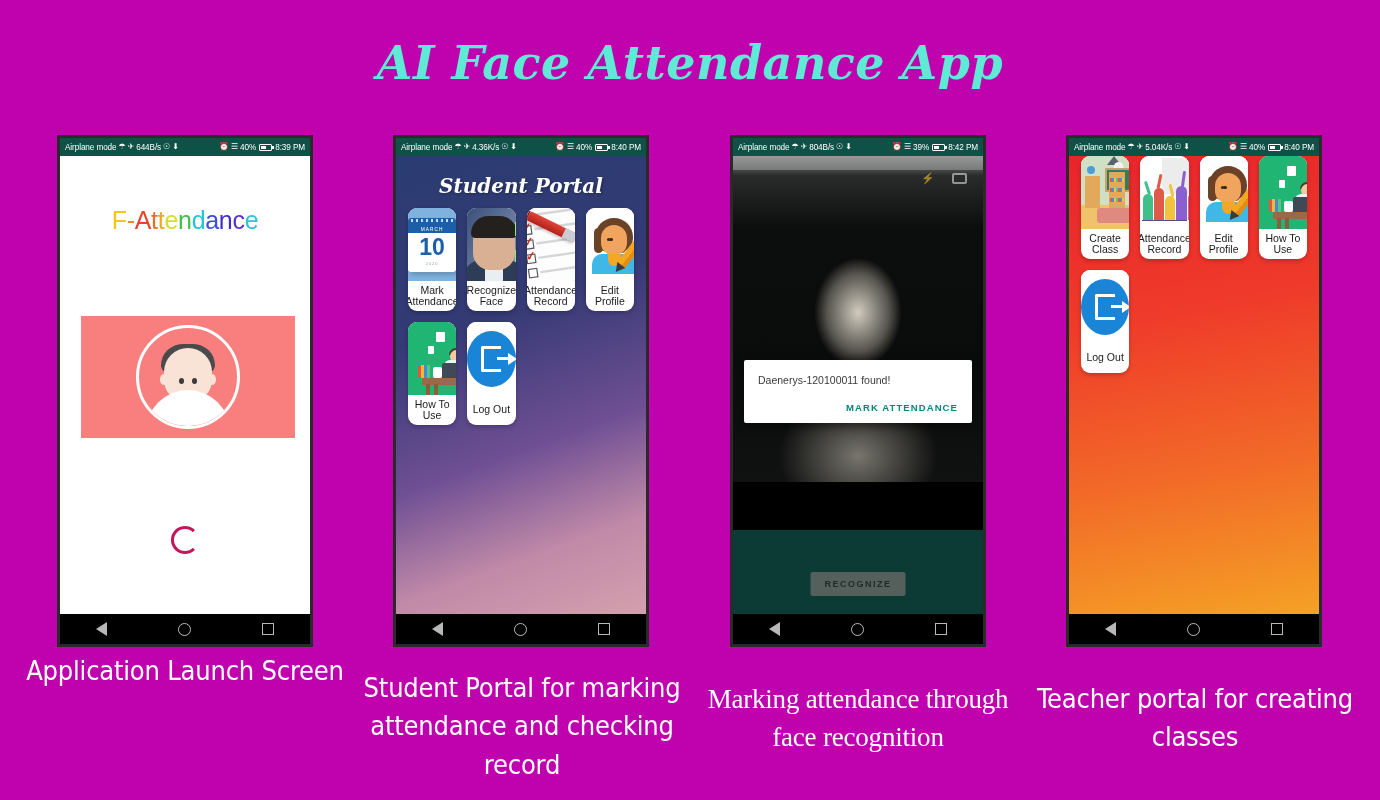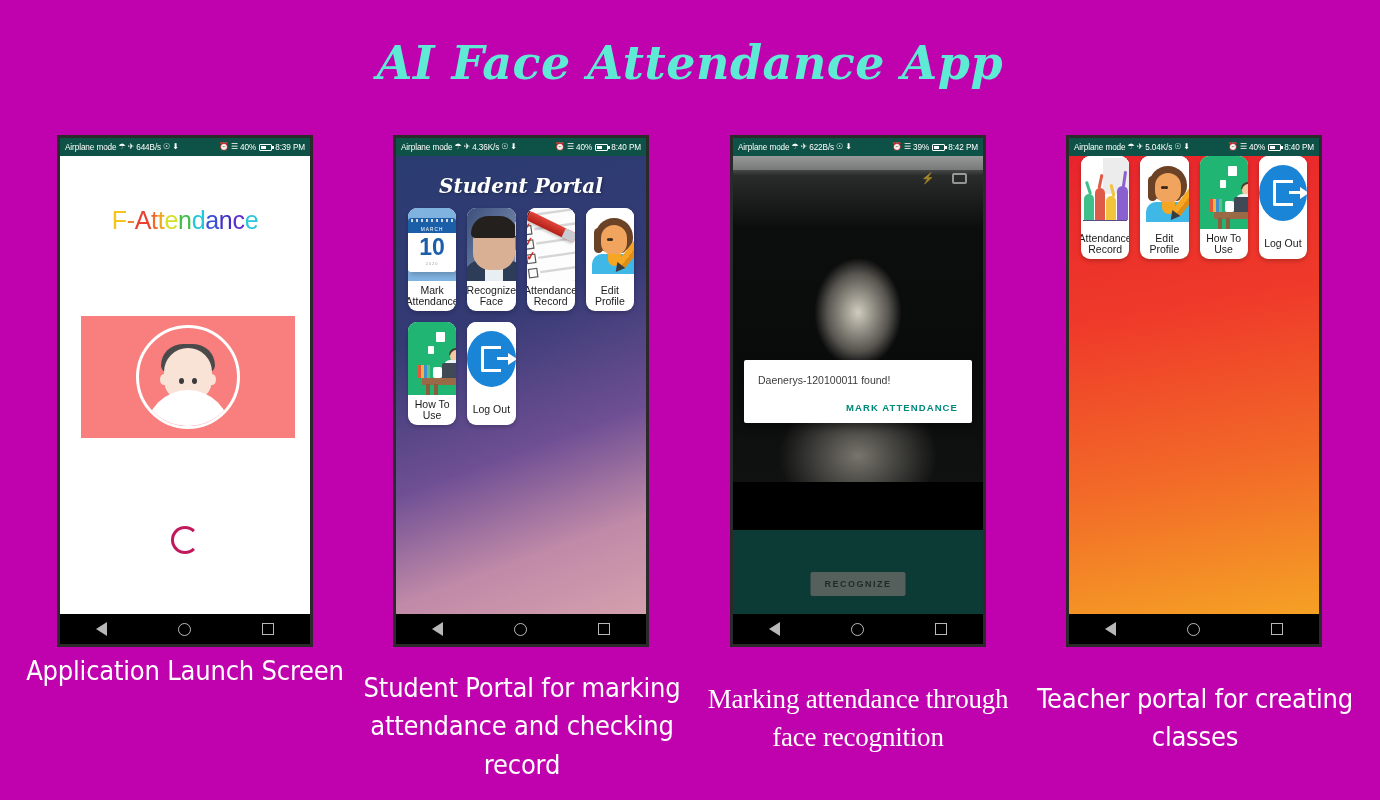--- a/index.html
+++ b/index.html
@@ -536,21 +536,21 @@
     </div>
   </div>
 
   <div class="phone phone-3">
     <div class="screen">
       <div class="statusbar">
         <span class="sb-left">
           <span>Airplane mode</span>
           <span class="sb-ico">☂</span>
           <span class="sb-ico">✈</span>
-          <span>622B/s</span>
+          <span>804B/s</span>
           <span class="sb-ico">☉</span>
           <span class="sb-ico">⬇</span>
         </span>
         <span class="sb-right">
           <span class="sb-ico">⏰</span>
           <span class="sb-ico">☰</span>
           <span>39%</span>
           <span class="batt"></span>
           <span>8:42 PM</span>
         </span>
@@ -599,20 +599,39 @@
           <span>40%</span>
           <span class="batt"></span>
           <span>8:40 PM</span>
         </span>
       </div>
 
       <div class="body-area">
         <div class="portal teacher">
           <div class="tile-grid">
 
+            <div class="tile">
+              <div class="tile-art art-class">
+                <div class="wall"></div>
+                <div class="floor"></div>
+                <div class="lamp" style="left:26px;"></div>
+                <div class="lamp" style="left:64px;"></div>
+                <div class="clk"></div>
+                <div class="globe"></div>
+                <div class="cab"></div>
+                <div class="board"></div>
+                <div class="shelf"></div>
+                <div class="shelf-b" style="top:22px;"></div>
+                <div class="shelf-b" style="top:32px;"></div>
+                <div class="shelf-b" style="top:42px;"></div>
+                <div class="sofa"></div>
+                <div class="bin"></div>
+              </div>
+              <div class="tile-label">Create Class</div>
+            </div>
 
 
             <div class="tile">
               <div class="tile-art art-crowd">
                 <div class="grey"></div>
                   <div class="grey2"></div>
                 <div class="p" style="left:3px;width:10px;height:26px;background:#3fbf8a;"></div>
                 <div class="p" style="left:14px;width:10px;height:32px;background:#e05a4a;"></div>
                 <div class="p" style="left:25px;width:10px;height:24px;background:#f2c33c;"></div>
                 <div class="p" style="left:36px;width:11px;height:34px;background:#8a5fd0;"></div>

